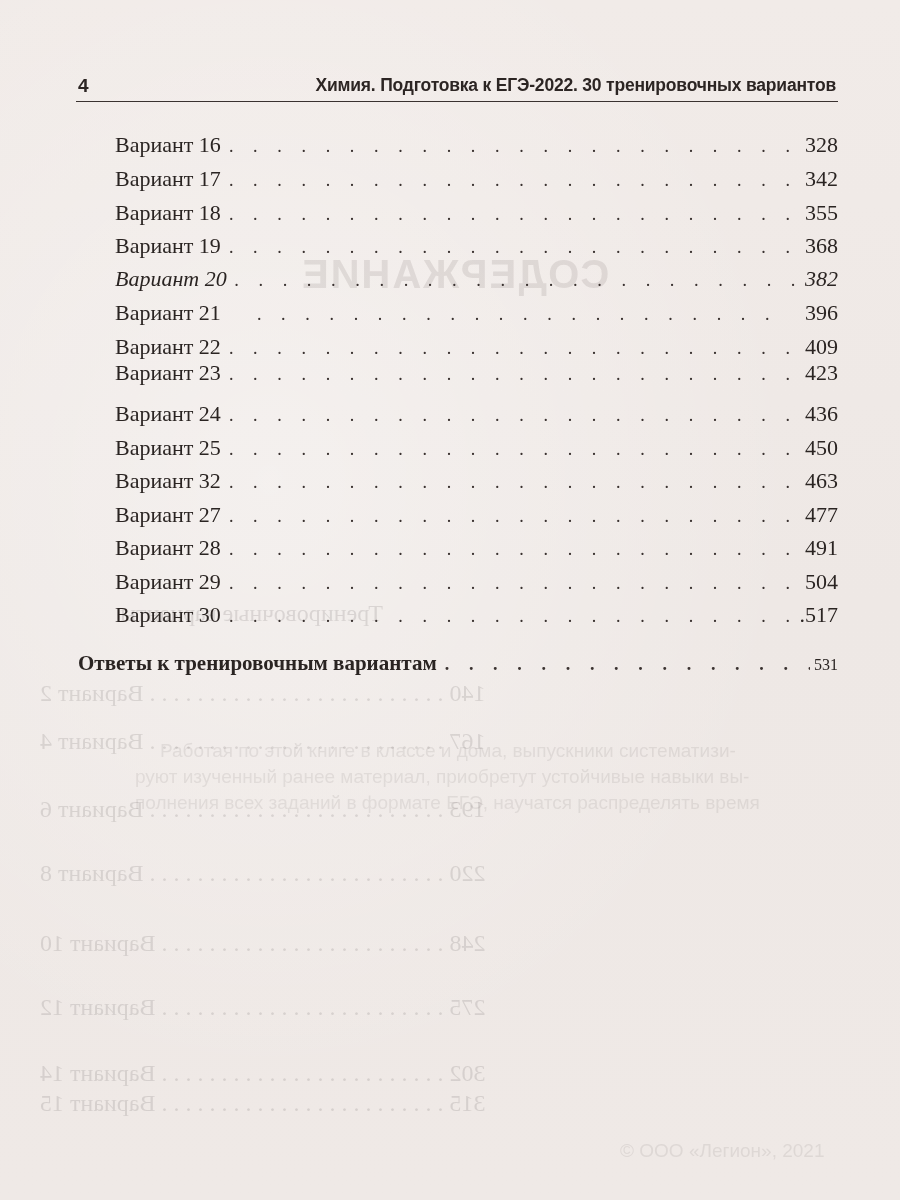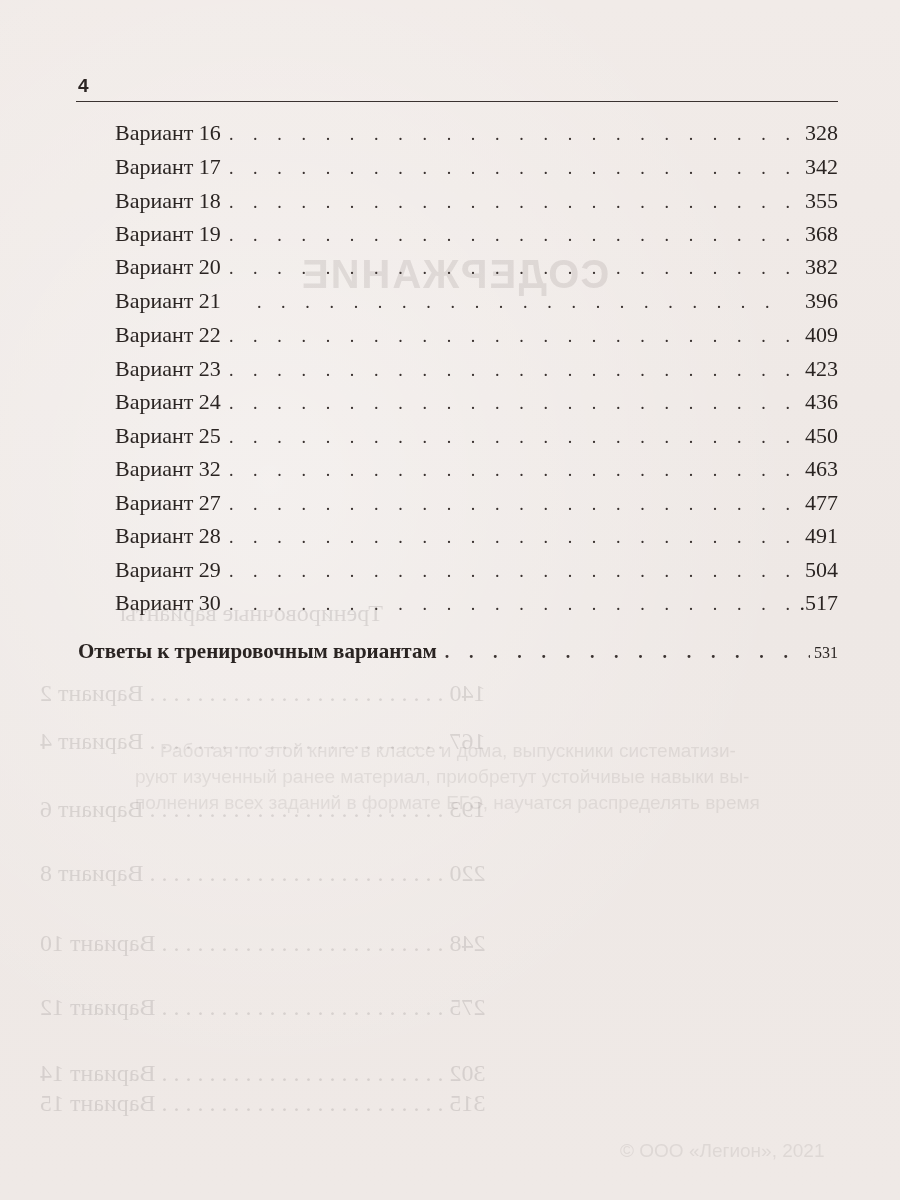--- a/index.html
+++ b/index.html
@@ -83,20 +83,21 @@
     }
     .toc-row {
       position: absolute;
       left: 115px;
       width: 723px;
       height: 34px;
       display: flex;
       align-items: baseline;
       font-size: 22px;
       line-height: 34px;
+      margin-top: 12px;
     }
     .toc-row .label {
       white-space: nowrap;
       padding-right: 8px;
     }
     .toc-row .leader {
       flex: 1;
       overflow: hidden;
       white-space: nowrap;
       letter-spacing: 7.6px;
@@ -132,20 +133,21 @@
     <div class="bleed-mirror" style="left:40px; top:1060px;">302 . . . . . . . . . . . . . . . . . . . . . . . . Вариант 14</div>
     <div class="bleed-mirror" style="left:40px; top:1090px;">315 . . . . . . . . . . . . . . . . . . . . . . . . Вариант 15</div>
     <div class="bleed-line" style="left:160px; top:740px;">Работая по этой книге в классе и дома, выпускники систематизи-</div>
     <div class="bleed-line" style="left:135px; top:766px;">руют изученный ранее материал, приобретут устойчивые навыки вы-</div>
     <div class="bleed-line" style="left:135px; top:792px;">полнения всех заданий в формате ЕГЭ, научатся распределять время</div>
     <div class="bleed-line" style="left:620px; top:1140px;">© ООО «Легион», 2021</div>
   </div>
 
   <div class="running-header">
     <span class="page-num">4</span>
+    <span class="book-title">Химия. Подготовка к ЕГЭ-2022. 30 тренировочных вариантов</span>
   </div>
 
   <div class="toc">
     <div class="toc-row" style="top:116px;">
       <span class="label">Вариант 16</span>
       <span class="leader">. . . . . . . . . . . . . . . . . . . . . . . . . . . . . . . . . . . . . . . . . . . . . . . . . . . . . . . . .</span>
       <span class="pg">328</span>
     </div>
     <div class="toc-row" style="top:150px;">
       <span class="label">Вариант 17</span>
@@ -155,36 +157,36 @@
     <div class="toc-row" style="top:184px;">
       <span class="label">Вариант 18</span>
       <span class="leader">. . . . . . . . . . . . . . . . . . . . . . . . . . . . . . . . . . . . . . . . . . . . . . . . . . . . . . . . .</span>
       <span class="pg">355</span>
     </div>
     <div class="toc-row" style="top:217px;">
       <span class="label">Вариант 19</span>
       <span class="leader">. . . . . . . . . . . . . . . . . . . . . . . . . . . . . . . . . . . . . . . . . . . . . . . . . . . . . . . . .</span>
       <span class="pg">368</span>
     </div>
-    <div class="toc-row" style="top:250px;">
+    <div class="toc-row" style="top:250px;font-style:italic;">
       <span class="label">Вариант 20</span>
       <span class="leader">. . . . . . . . . . . . . . . . . . . . . . . . . . . . . . . . . . . . . . . . . . . . . . . . . . . . . . . . .</span>
       <span class="pg">382</span>
     </div>
     <div class="toc-row" style="top:284px;gap:28px;">
       <span class="label">Вариант 21</span>
       <span class="leader">. . . . . . . . . . . . . . . . . . . . . . . . . . . . . . . . . . . . . . . . . . . . . . . . . . . . . . . . .</span>
       <span class="pg">396</span>
     </div>
     <div class="toc-row" style="top:318px;">
       <span class="label">Вариант 22</span>
       <span class="leader">. . . . . . . . . . . . . . . . . . . . . . . . . . . . . . . . . . . . . . . . . . . . . . . . . . . . . . . . .</span>
       <span class="pg">409</span>
     </div>
-    <div class="toc-row" style="top:352px;">
+    <div class="toc-row" style="top:344px;">
       <span class="label">Вариант 23</span>
       <span class="leader">. . . . . . . . . . . . . . . . . . . . . . . . . . . . . . . . . . . . . . . . . . . . . . . . . . . . . . . . .</span>
       <span class="pg">423</span>
     </div>
     <div class="toc-row" style="top:385px;">
       <span class="label">Вариант 24</span>
       <span class="leader">. . . . . . . . . . . . . . . . . . . . . . . . . . . . . . . . . . . . . . . . . . . . . . . . . . . . . . . . .</span>
       <span class="pg">436</span>
     </div>
     <div class="toc-row" style="top:419px;">

